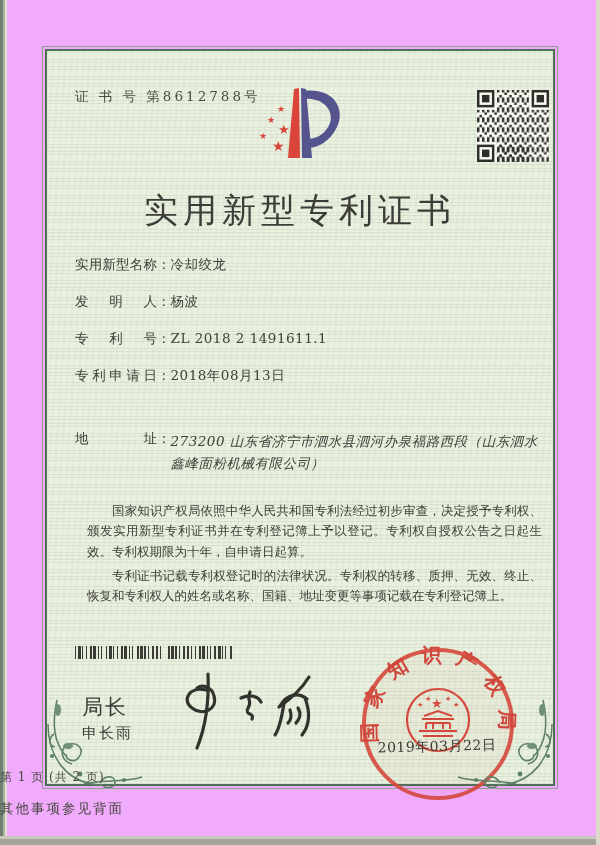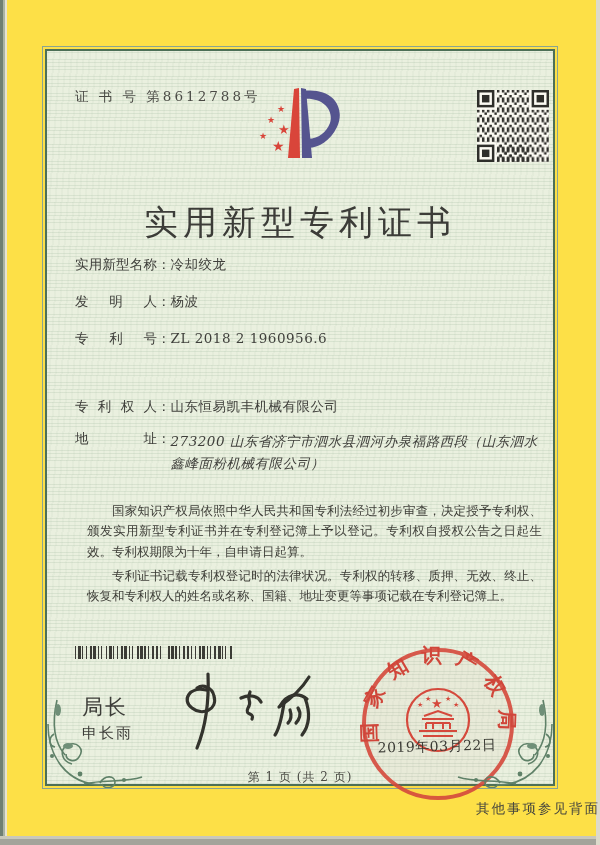--- a/index.html
+++ b/index.html
@@ -1,18 +1,18 @@
 <!DOCTYPE html>
 <html><head>
 <meta charset="utf-8">
 <style>
   html,body{margin:0;padding:0;}
   .page{
     position:relative;width:600px;height:845px;overflow:hidden;
-    background:#fde047;
+    background:#f0abfc;
     font-family:"DejaVu Serif","Liberation Serif",serif;
     color:#3e3e3a;
   }
   
   .edge-left{position:absolute;left:0;top:0;width:7px;height:845px;
     background:linear-gradient(90deg,#6f7f72 0 3px,#aab3a4 3px 5px,#e6e3d2 5px 7px);}
   .edge-bottom{position:absolute;left:0;bottom:0;width:600px;height:9px;
     background:linear-gradient(0deg,#a3a49b 0 6px,#c9c8ba 6px 9px);}
   .edge-right{position:absolute;right:0;top:0;width:4px;height:845px;background:#dddacb;}
 
@@ -24,21 +24,21 @@
     background:
       repeating-linear-gradient(0deg, rgba(146,174,146,.20) 0 .8px, rgba(0,0,0,0) .8px 3.4px),
       repeating-linear-gradient(94deg, rgba(146,174,146,.07) 0 2px, rgba(0,0,0,0) 2px 6px),
       #eaf0df;}
 
   .abs{position:absolute;}
   .cert-no{left:75px;top:88px;font-size:13.5px;letter-spacing:3px;color:#4a4a45;}
 
   .qr{left:477px;top:90px;width:72px;height:72px;background:#fbfaf2;}
 
-  .title{left:0;top:200px;width:600px;text-align:center;font-size:34px;
+  .title{left:0;top:188px;width:600px;text-align:center;font-size:34px;
     letter-spacing:5px;color:#3c3c38;font-weight:400;margin:0;}
 
   .field{left:75px;font-size:13.5px;color:#3f3f3b;white-space:nowrap;}
   .field .lbl{display:inline-block;width:82px;text-align:justify;text-align-last:justify;vertical-align:top;}
   .field .colon{display:inline-block;vertical-align:top;}
   .field .val{display:inline-block;vertical-align:top;letter-spacing:.5px;}
   .field .val.wrap{white-space:normal;width:372px;line-height:1.65;font-style:italic;}
   .grant-no{position:absolute;left:255px;top:0;white-space:nowrap;}
 
   .paras{left:75px;top:501px;width:455px;font-size:12.5px;line-height:1.62;
@@ -54,23 +54,23 @@
 
   .issuer-title{left:82px;top:693px;font-size:21px;letter-spacing:2px;color:#3c3c38;}
   .issuer-name{left:82px;top:724px;font-size:15px;letter-spacing:2px;color:#3c3c38;}
 
   .signature{left:168px;top:668px;}
 
   .seal-svg{left:352px;top:642px;}
   .seal-date{left:358px;top:738px;width:158px;text-align:center;font-size:14px;
     letter-spacing:.5px;color:#3b3b35;transform:rotate(-1.5deg);}
 
-  .page-info{left:0;top:769px;width:600px;text-align:center;font-size:12px;
+  .page-info{left:0;top:769px;width:600px;text-align:left;font-size:12px;
     letter-spacing:1px;color:#4a4a44;}
-  .back-note{left:0;top:800px;width:600px;text-align:right;font-size:13.5px;
+  .back-note{left:0;top:800px;width:600px;text-align:left;font-size:13.5px;
     letter-spacing:2px;color:#45453e;}
 
   .corner-orn{position:absolute;width:100px;height:94px;}
   .corner-orn.left{left:44px;top:694px;}
   .corner-orn.right{left:456px;top:694px;transform:scaleX(-1);}
 </style>
 </head>
 <body>
 
 <div class="page">
@@ -132,24 +132,24 @@
 
   <h1 class="abs title">实用新型专利证书</h1>
 
   <div class="abs field" style="top:256px;">
     <span class="lbl">实用新型名称</span><span class="colon">：</span><span class="val">冷却绞龙</span>
   </div>
   <div class="abs field" style="top:293px;">
     <span class="lbl">发明人</span><span class="colon">：</span><span class="val">杨波</span>
   </div>
   <div class="abs field" style="top:330px;">
-    <span class="lbl">专利号</span><span class="colon">：</span><span class="val">ZL 2018 2 1960956.6</span>
-  </div>
-  <div class="abs field" style="top:398px;">
-    <span class="lbl">专利权人</span><span class="colon">：</span><span class="val">山东恒易凯丰机械有限公司</span>
+    <span class="lbl">专利号</span><span class="colon">：</span><span class="val">ZL 2018 2 1491611.1</span>
+  </div>
+  <div class="abs field" style="top:367px;">
+    <span class="lbl">专利申请日</span><span class="colon">：</span><span class="val">2018年08月13日</span>
   </div>
   <div class="abs field" style="top:430px;">
     <span class="lbl">地址</span><span class="colon">：</span><span class="val wrap">273200 山东省济宁市泗水县泗河办泉福路西段（山东泗水鑫峰面粉机械有限公司）</span>
   </div>
 
   <div class="abs paras">
     <p>国家知识产权局依照中华人民共和国专利法经过初步审查，决定授予专利权、颁发实用新型专利证书并在专利登记簿上予以登记。专利权自授权公告之日起生效。专利权期限为十年，自申请日起算。</p>
     <p>专利证书记载专利权登记时的法律状况。专利权的转移、质押、无效、终止、恢复和专利权人的姓名或名称、国籍、地址变更等事项记载在专利登记簿上。</p>
   </div>
 

